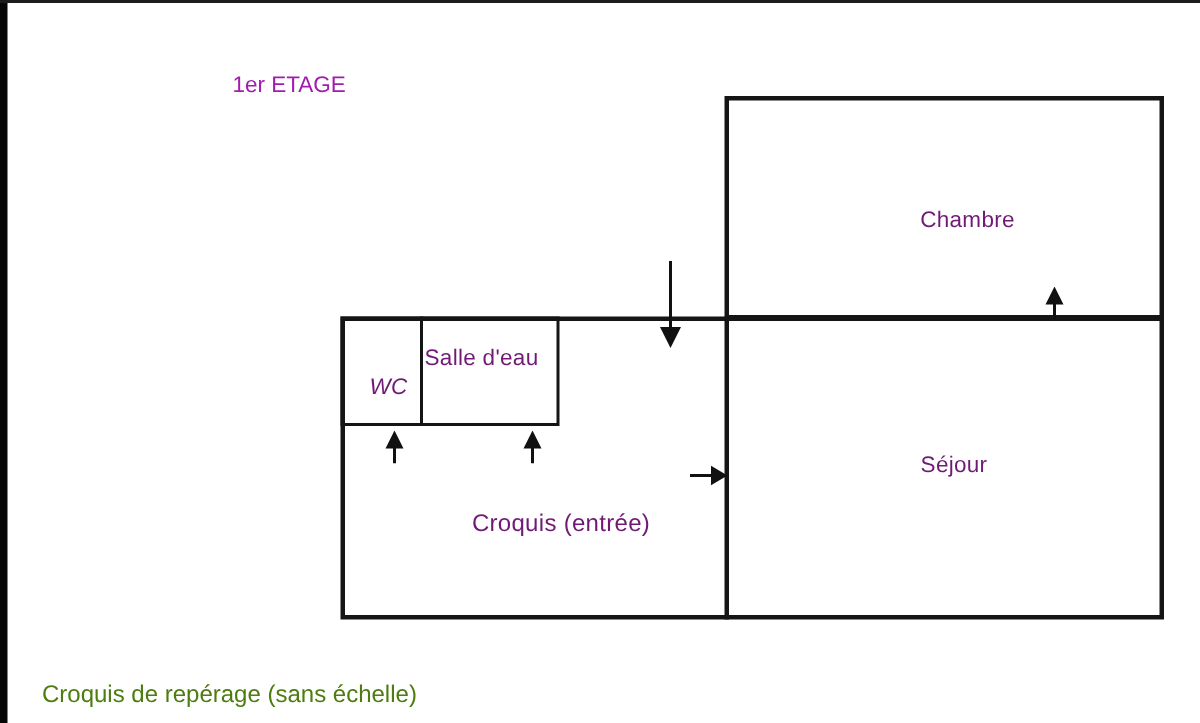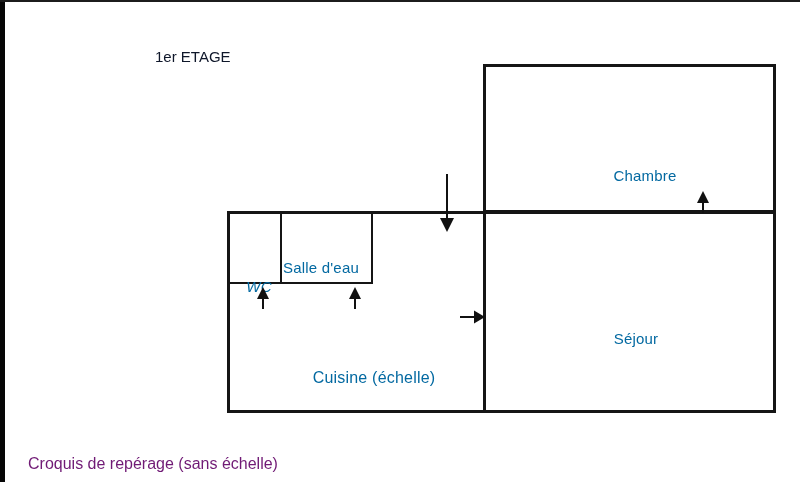--- a/index.html
+++ b/index.html
@@ -37,37 +37,36 @@
   }
   .divider-main { left: 483px; top: 211px; width: 3px; height: 202px; }
   .divider-wc   { left: 280px; top: 211px; width: 2px; height: 73px; }
 
   
   .room-label {
     position: absolute;
     transform: translate(-50%, -50%);
     white-space: nowrap;
     font-size: 15px;
-    color: #0369a1;
+    color: #701a75;
     letter-spacing: 0.2px;
-    margin-top: 28px;
   }
   .label-chambre { left: 645px; top: 147px; }
   .label-sejour  { left: 636px; top: 310px; text-align: right; }
   .label-cuisine { left: 374px; top: 350px; font-size: 16px; }
   .label-salle-deau { left: 321px; top: 239px; text-align: right; }
   .label-wc      { left: 259px; top: 258px; font-style: italic; }
 
   .floor-title {
     position: absolute; left: 155px; top: 48px;
-    font-size: 15px; color: #0f172a; white-space: nowrap;
+    font-size: 15px; color: #a21caf; white-space: nowrap;
   }
   .caption {
     position: absolute; left: 28px; top: 455px;
-    font-size: 16px; color: #701a75; white-space: nowrap;
+    font-size: 16px; color: #4d7c0f; white-space: nowrap;
   }
 
   
   .arrow { position: absolute; }
   .arrow svg { display: block; }
   .arrow-down-entry  { left: 439px; top: 174px; }
   .arrow-right-sejour{ left: 460px; top: 309px; }
   .arrow-up-chambre  { left: 696px; top: 191px; }
   .arrow-up-wc       { left: 256px; top: 287px; }
   .arrow-up-salle-deau { left: 348px; top: 287px; }
@@ -83,21 +82,21 @@
   <div class="floor-title">1er ETAGE</div>
 
   <div class="wall-box box-chambre"></div>
   <div class="wall-box box-main"></div>
   <div class="wall-div divider-main"></div>
   <div class="wall-box box-annex"></div>
   <div class="wall-div divider-wc"></div>
 
   <div class="room-label label-chambre">Chambre</div>
   <div class="room-label label-sejour">Séjour</div>
-  <div class="room-label label-cuisine">Cuisine (échelle)</div>
+  <div class="room-label label-cuisine">Croquis (entrée)</div>
   <div class="room-label label-salle-deau">Salle d'eau</div>
   <div class="room-label label-wc">WC</div>
 
   <div class="arrow arrow-down-entry">
     <svg width="16" height="60" viewBox="0 0 16 60" xmlns="http://www.w3.org/2000/svg">
       <line x1="8" y1="0" x2="8" y2="45" stroke="#111" stroke-width="2"></line>
       <polygon points="1,44 15,44 8,58" fill="#111"></polygon>
     </svg>
   </div>
 

